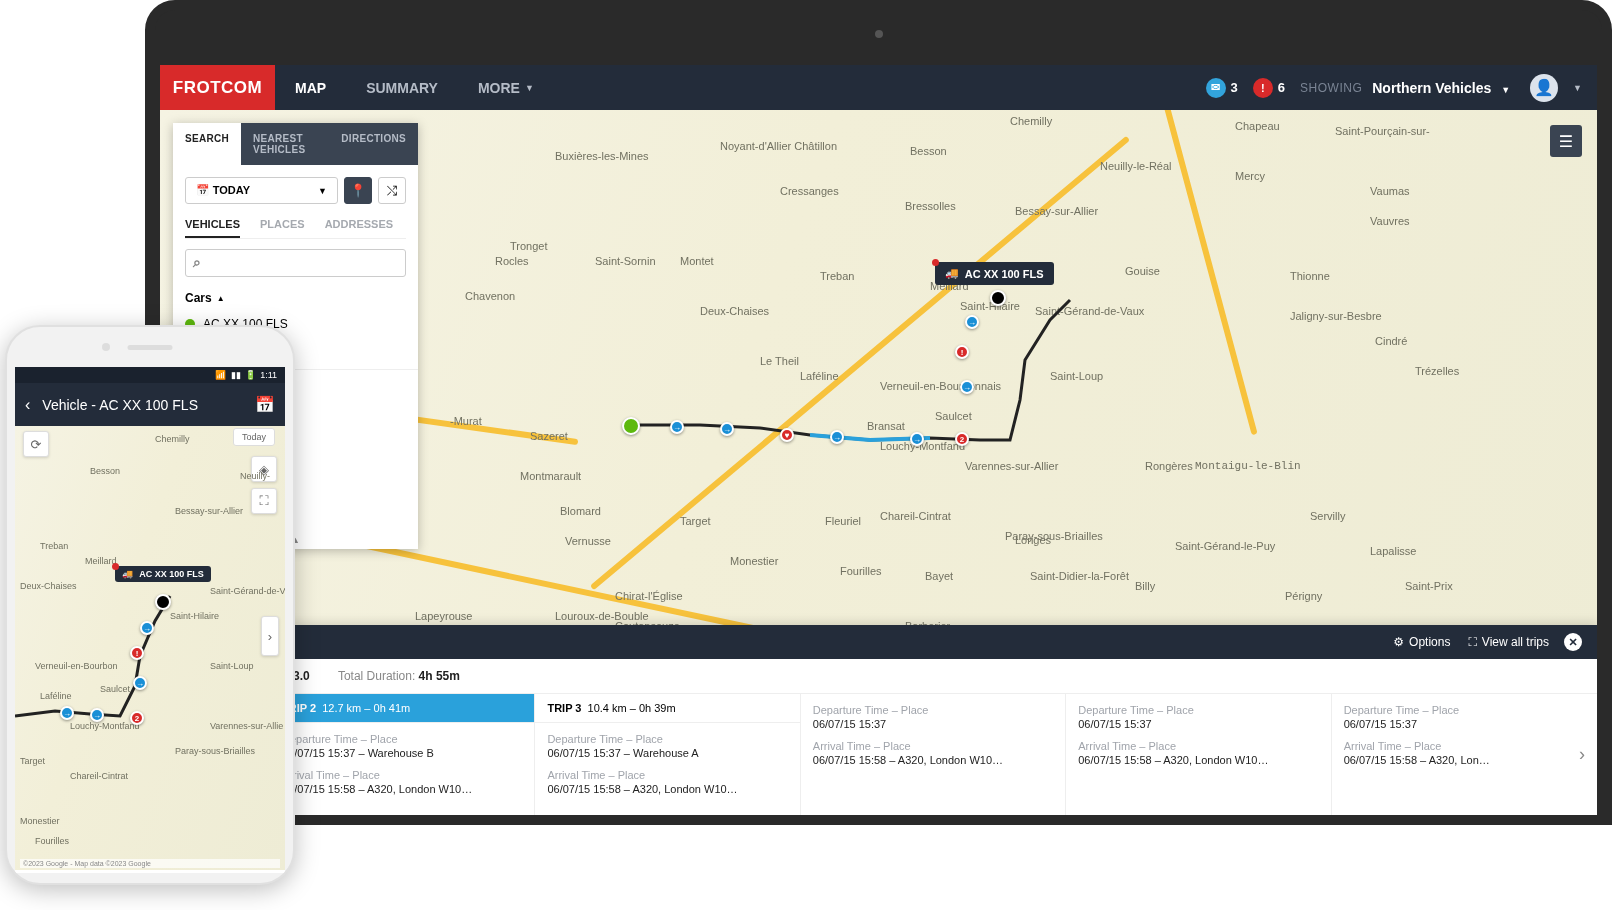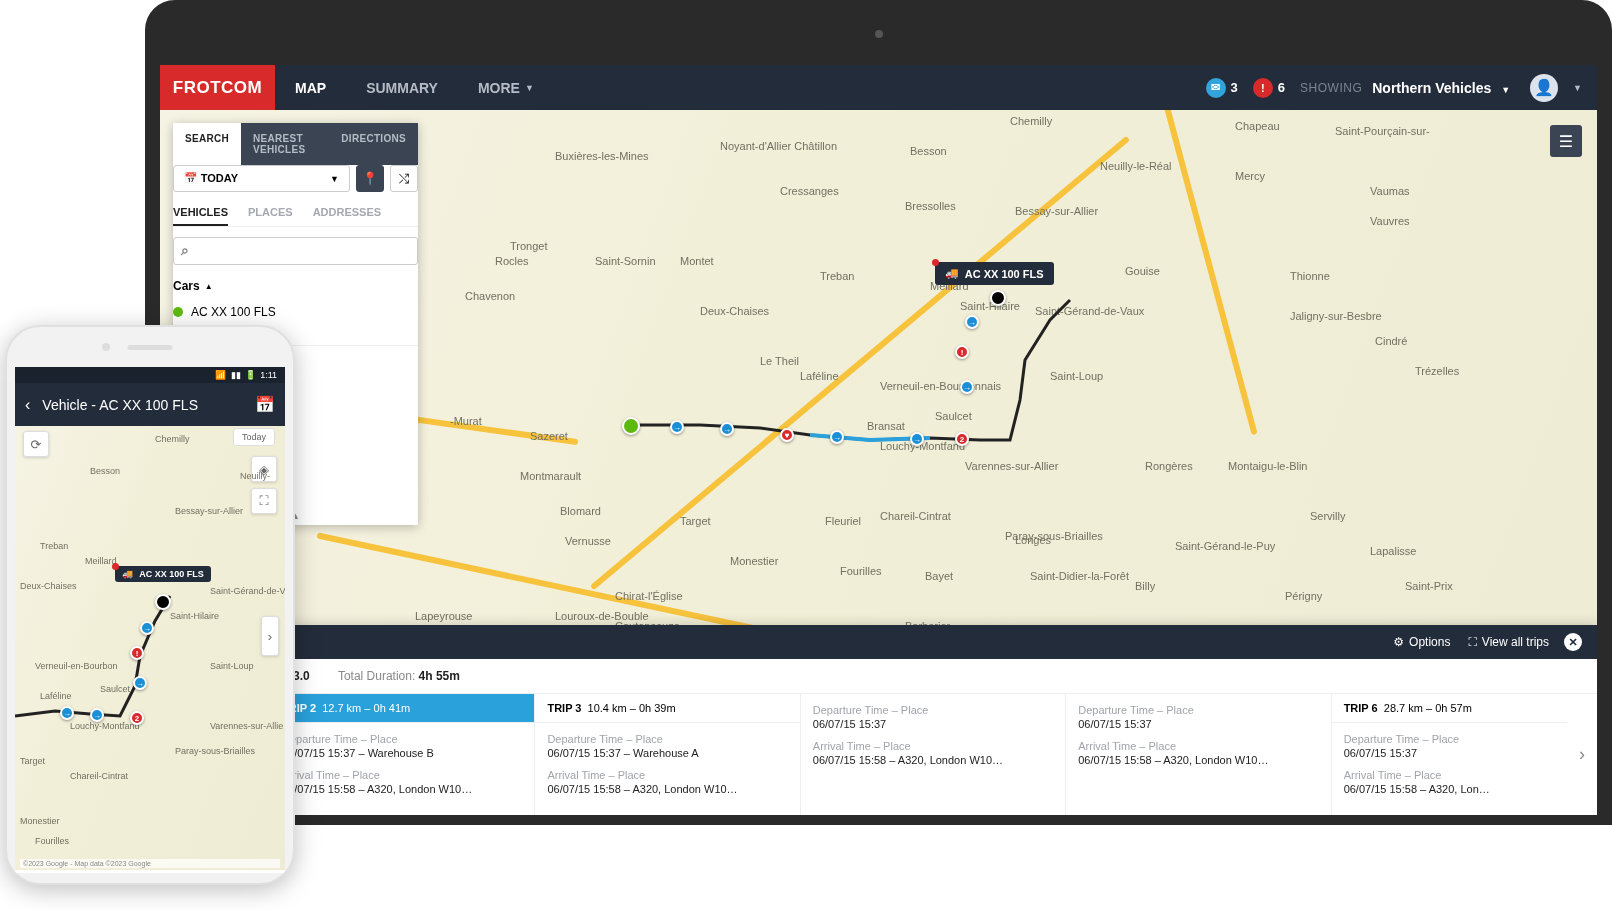--- a/index.html
+++ b/index.html
@@ -34,21 +34,21 @@
 }
 .road-yellow { position: absolute; background: #f7c23c; height: 6px; border-radius: 3px; }
 .place-label { position: absolute; font-size: 11px; color: #717161; white-space: nowrap; }
 .route-line { position:absolute; stroke:#222; stroke-width:3; fill:none; }
 
 
 .side-panel { position: absolute; top: 13px; left: 13px; width: 245px; background: #fff; box-shadow: 0 2px 10px rgba(0,0,0,0.25); z-index: 5; }
 .side-tabs { display: flex; background: #3a4452; }
 .side-tab { padding: 10px 12px; font-size: 10px; font-weight: 700; color: #b5bcc7; cursor: pointer; letter-spacing: 0.3px; }
 .side-tab.active { background: #fff; color: #222; }
-.side-body { }
+.side-body { padding: 12px; }
 .date-row { display: flex; gap: 6px; margin-bottom: 14px; }
 .date-btn { flex: 1; border: 1px solid #ccc; border-radius: 3px; padding: 6px 10px; font-size: 11px; font-weight: 700; display: flex; align-items: center; justify-content: space-between; cursor: pointer; }
 .icon-btn { width: 28px; border: 1px solid #ccc; border-radius: 3px; display: flex; align-items: center; justify-content: center; cursor: pointer; font-size: 13px; }
 .icon-btn.dark { background: #3a4452; color: #fff; border-color: #3a4452; }
 .sub-tabs { display: flex; gap: 20px; border-bottom: 1px solid #eee; margin-bottom: 10px; }
 .sub-tab { font-size: 11px; font-weight: 700; color: #a5a9af; padding-bottom: 6px; cursor: pointer; }
 .sub-tab.active { color: #222; border-bottom: 2px solid #222; }
 .search-row input { width: 100%; border: 1px solid #ccc; border-radius: 3px; padding: 6px 8px 6px 26px; font-size: 12px; }
 .search-row { position: relative; margin-bottom: 14px; }
 .search-row::before { content: '⌕'; position: absolute; left: 8px; top: 5px; font-size: 14px; color: #888; font-weight: bold; }
@@ -204,21 +204,21 @@
           <div class="place-label" style="left: 640px; top: 260px;">Laféline</div>
           <div class="place-label" style="left: 720px; top: 270px;">Verneuil-en-Bourbonnais</div>
           <div class="place-label" style="left: 890px; top: 260px;">Saint-Loup</div>
           <div class="place-label" style="left: 1255px; top: 255px;">Trézelles</div>
           <div class="place-label" style="left: 707px; top: 310px;">Bransat</div>
           <div class="place-label" style="left: 775px; top: 300px;">Saulcet</div>
           <div class="place-label" style="left: 290px; top: 305px;">-Murat</div>
           <div class="place-label" style="left: 370px; top: 320px;">Sazeret</div>
           <div class="place-label" style="left: 805px; top: 350px;">Varennes-sur-Allier</div>
           <div class="place-label" style="left: 985px; top: 350px;">Rongères</div>
-          <div class="place-label" style="left: 1068px; top: 350px;">Montaigu-le-Blin</div>
+          <div class="place-label" style="left: 1035px; top: 350px; font-family: Liberation Mono, monospace;">Montaigu-le-Blin</div>
           <div class="place-label" style="left: 360px; top: 360px;">Montmarault</div>
           <div class="place-label" style="left: 720px; top: 330px;">Louchy-Montfand</div>
           <div class="place-label" style="left: 400px; top: 395px;">Blomard</div>
           <div class="place-label" style="left: 405px; top: 425px;">Vernusse</div>
           <div class="place-label" style="left: 520px; top: 405px;">Target</div>
           <div class="place-label" style="left: 665px; top: 405px;">Fleuriel</div>
           <div class="place-label" style="left: 720px; top: 400px;">Chareil-Cintrat</div>
           <div class="place-label" style="left: 855px; top: 424px;">Loriges</div>
           <div class="place-label" style="left: 1150px; top: 400px;">Servilly</div>
           <div class="place-label" style="left: 845px; top: 420px;">Paray-sous-Briailles</div>
@@ -343,21 +343,20 @@
           </div>
           <div class="trip-card">
             <div class="trip-body">
               <div class="trip-label">Departure Time – Place</div>
               <div class="trip-val">06/07/15 15:37</div>
               <div class="trip-label">Arrival Time – Place</div>
               <div class="trip-val">06/07/15 15:58 – A320, London W10…</div>
             </div>
           </div>
           <div class="trip-card">
-            <div class="trip-head"><b>TRIP 6</b>&nbsp;&nbsp;<span>28.7 km – 0h 57m</span></div>
             <div class="trip-body">
               <div class="trip-label">Departure Time – Place</div>
               <div class="trip-val">06/07/15 15:37</div>
               <div class="trip-label">Arrival Time – Place</div>
               <div class="trip-val">06/07/15 15:58 – A320, Lon…</div>
             </div>
           </div>
           <div class="trips-next">›</div>
         </div>
       </div>

